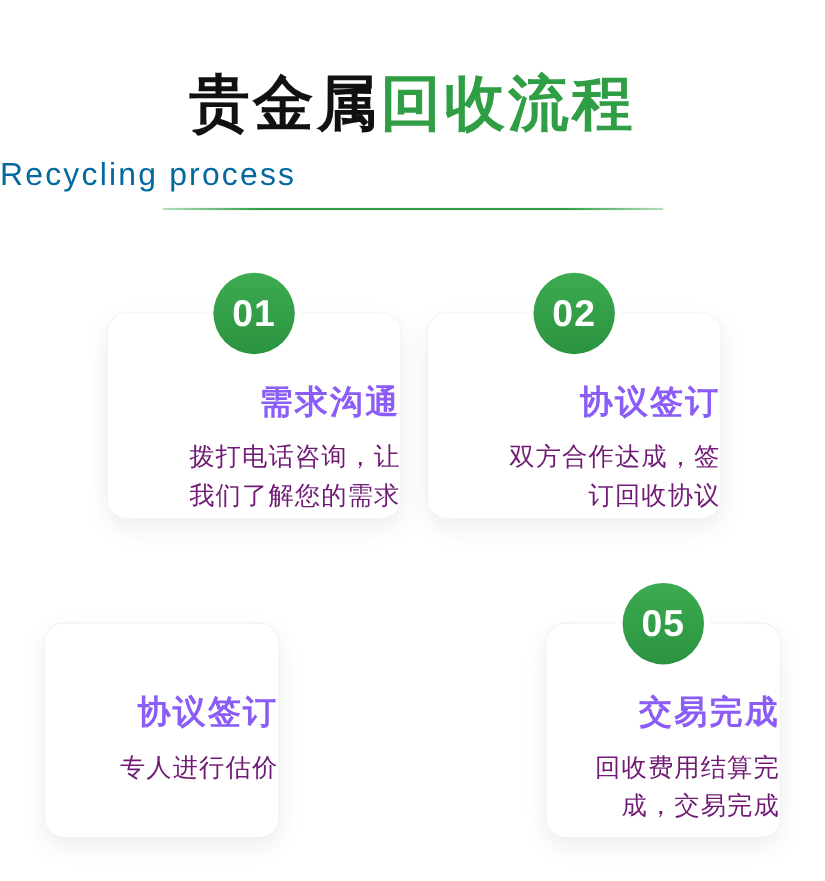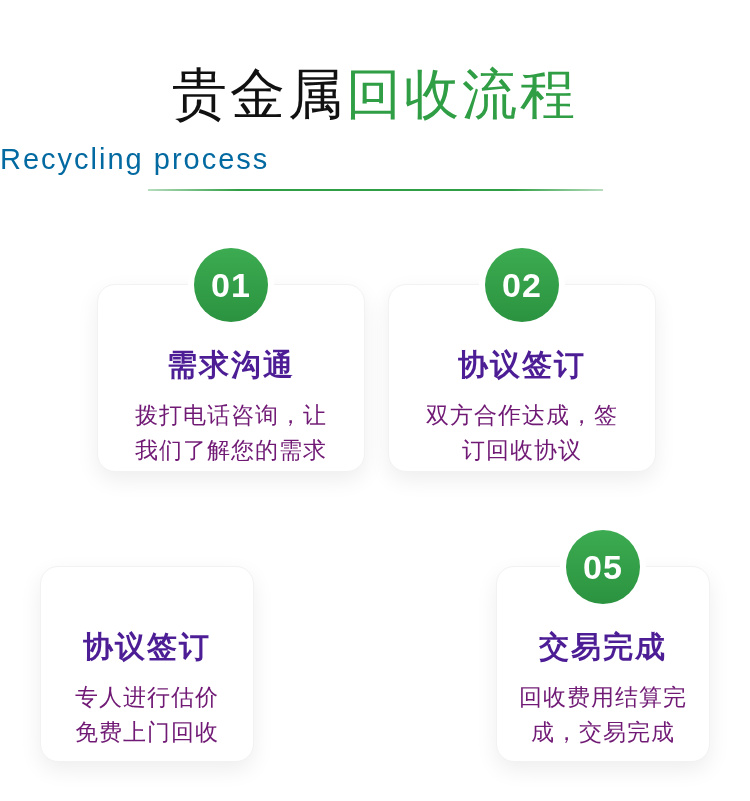--- a/index.html
+++ b/index.html
@@ -15,21 +15,21 @@
   }
 
   
   .page-title {
     position: absolute;
     top: 58px;
     left: 0;
     width: 100%;
     text-align: center;
     font-size: 55px;
-    font-weight: 400;
+    font-weight: 700;
     letter-spacing: 3px;
     color: #111111;
     white-space: nowrap;
   }
   .page-title .green { color: #2f9e44; }
 
   .subtitle {
     position: absolute;
     top: 143px;
     left: 0;
@@ -50,21 +50,21 @@
     background: linear-gradient(90deg, rgba(47,158,68,0.35), #2f9e44 20%, #2f9e44 80%, rgba(47,158,68,0.35));
   }
 
   
   .card {
     position: absolute;
     background: #ffffff;
     border-radius: 18px;
     border: 1px solid #f2f2f2;
     box-shadow: 0 8px 22px rgba(0, 0, 0, 0.07);
-    text-align: center;
+    text-align: right;
   }
 
   .badge {
     position: absolute;
     top: 0;
     left: 50%;
     transform: translate(-50%, -50%);
     width: 74px;
     height: 74px;
     border-radius: 50%;
@@ -77,21 +77,21 @@
     align-items: center;
     justify-content: center;
     letter-spacing: 1px;
   }
 
   .card-title {
     margin-top: 60px;
     font-size: 30px;
     font-weight: 700;
     letter-spacing: 2px;
-    color: #4c1d95;
+    color: #8b5cf6;
   }
 
   .card-desc {
     margin-top: 12px;
     font-size: 23px;
     line-height: 1.5;
     letter-spacing: 1px;
     color: #701a75;
   }
 
@@ -130,21 +130,20 @@
     <div class="card-desc">
       <div>双方合作达成，签</div>
       <div>订回收协议</div>
     </div>
   </div>
 
   <div class="card card-3">
     <div class="card-title">协议签订</div>
     <div class="card-desc">
       <div>专人进行估价</div>
-      <div>免费上门回收</div>
     </div>
   </div>
 
 
   <div class="card card-5">
     <div class="badge">05</div>
     <div class="card-title">交易完成</div>
     <div class="card-desc">
       <div>回收费用结算完</div>
       <div>成，交易完成</div>

